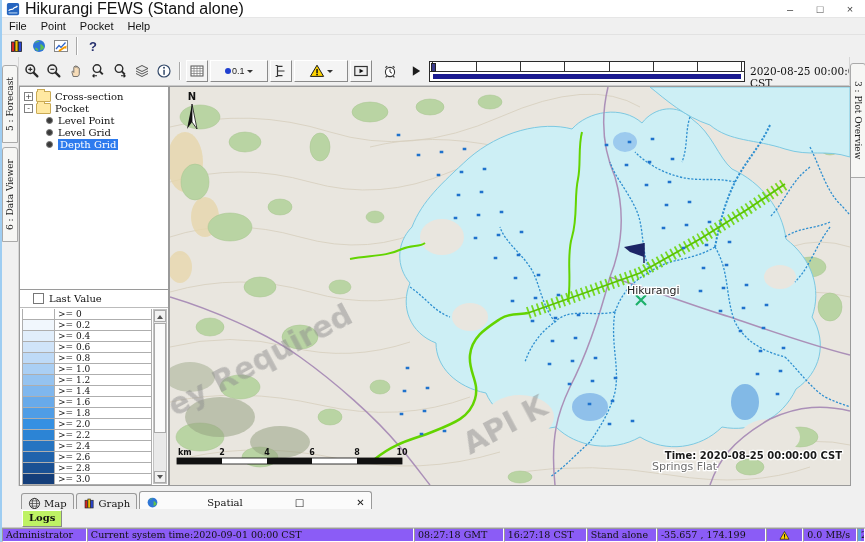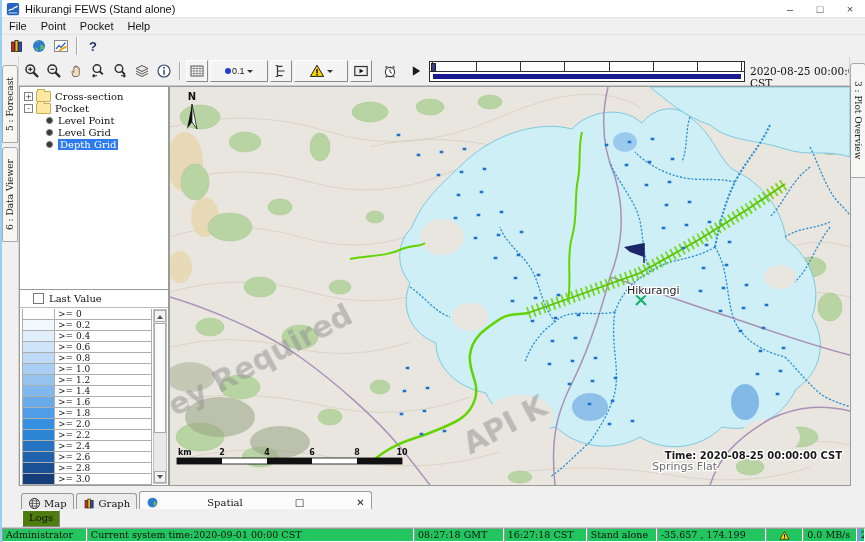--- a/index.html
+++ b/index.html
@@ -5,21 +5,21 @@
   html,body{margin:0;padding:0;}
   body{
     width:865px;height:542px;position:relative;overflow:hidden;
     font-family:"Liberation Sans",sans-serif;background:#f0f0f0;
     border-left:2px solid #9ecdf2;box-sizing:border-box;
   }
   .serif{font-family:"DejaVu Serif",serif;}
   
   .titlebar{position:absolute;left:0;top:0;width:100%;height:18px;background:#ffffff;display:flex;align-items:center;border-bottom:1px solid #e6e6e6;box-sizing:border-box;}
   .titlebar .appicon{width:14px;height:14px;margin:0 5px 0 4px;}
-  .titlebar .title{font-size:11px;color:#111;}
+  .titlebar .title{font-size:16px;color:#111;}
   .wincontrols{margin-left:auto;display:flex;height:100%;}
   .winbtn{width:30px;height:100%;display:flex;align-items:center;justify-content:center;font-size:11px;color:#444;cursor:default;}
   
   .menubar{position:absolute;left:0;top:18px;width:100%;height:17px;background:#f0f0f0;display:flex;align-items:center;font-size:11px;color:#111;border-bottom:1px solid #e2e2e2;box-sizing:border-box;}
   .menuitem{padding:1px 7px;}
   
   .toolbar1{position:absolute;left:0;top:35px;width:100%;height:22px;background:#f0f0f0;display:flex;align-items:center;padding-left:4px;box-sizing:border-box;}
   .toolbar2{position:absolute;left:0;top:57px;width:100%;height:29px;background:#f0f0f0;display:flex;align-items:center;padding-left:19px;box-sizing:border-box;border-bottom:1px solid #c9c9c9;}
   .tbtn{width:22px;height:22px;display:flex;align-items:center;justify-content:center;flex:0 0 auto;}
   .tbtn.boxed{border:1px solid;border-color:#fff #8a8a8a #8a8a8a #fff;background:#f4f4f4;box-sizing:border-box;margin:0 1px;}
@@ -69,23 +69,23 @@
   .tri-down{width:0;height:0;border:3px solid transparent;border-top:4px solid #555;margin-bottom:-2px;}
   .lg-thumb{position:absolute;left:0;top:13px;width:12px;height:110px;background:#fbfbfb;border:1px solid #aaa;box-sizing:border-box;}
   
   .map-panel{position:absolute;left:167px;top:86px;width:682px;height:400px;border:1px solid #9a9a9a;box-sizing:border-box;overflow:hidden;background:#e9e6df;}
   
   .tabsbar{position:absolute;left:0;top:486px;width:100%;height:28px;background:#f0f0f0;display:flex;align-items:flex-end;padding-left:19px;box-sizing:border-box;border-bottom:1px solid #d9d9d9;}
   .btab{display:flex;align-items:center;gap:3px;height:19px;padding:0 6px;border:1px solid #9a9a9a;border-bottom:none;border-radius:3px 3px 0 0;background:#ececec;font-family:"DejaVu Serif",serif;font-size:10px;color:#111;margin-right:2px;}
   .btab.active{background:#fbfbfb;height:21px;gap:48px;}
   .btab .mini{font-size:10px;color:#222;margin-left:4px;}
   .logsrow{position:absolute;left:0;top:509px;width:100%;height:19px;background:#f0f0f0;display:flex;align-items:center;padding-left:20px;box-sizing:border-box;border-bottom:1px solid #c9c9c9;}
-  .logsbtn{font-family:"DejaVu Serif",serif;font-size:10px;color:#111;background:#4d7c0f;border:1px solid;border-color:#fff #8a8a8a #8a8a8a #fff;padding:0 6px;height:15px;line-height:14px;}
-  
-  .statusbar{position:absolute;left:0;top:528px;width:100%;height:14px;background:#22c55e;display:flex;}
+  .logsbtn{font-family:"DejaVu Serif",serif;font-size:10px;color:#111;background:#bef264;border:1px solid;border-color:#fff #8a8a8a #8a8a8a #fff;padding:0 6px;height:15px;line-height:14px;font-weight:bold;}
+  
+  .statusbar{position:absolute;left:0;top:528px;width:100%;height:14px;background:#8b5cf6;display:flex;}
   .scell{height:14px;border:1px solid;border-color:#9a9a9a #fff #fff #9a9a9a;box-sizing:border-box;font-family:"DejaVu Serif",serif;font-size:9.5px;color:#111;padding:0 3px;white-space:nowrap;overflow:hidden;line-height:12px;position:relative;}
   .memfill{position:absolute;left:0;top:0;bottom:0;background:#5da5dd;}
   .memtext{position:relative;}
 </style>
 </head>
 <body>
 
 <div class="titlebar">
   <svg class="appicon" viewBox="0 0 16 16">
     <rect x="1" y="1" width="14" height="14" rx="2" fill="#2565c0"></rect>

